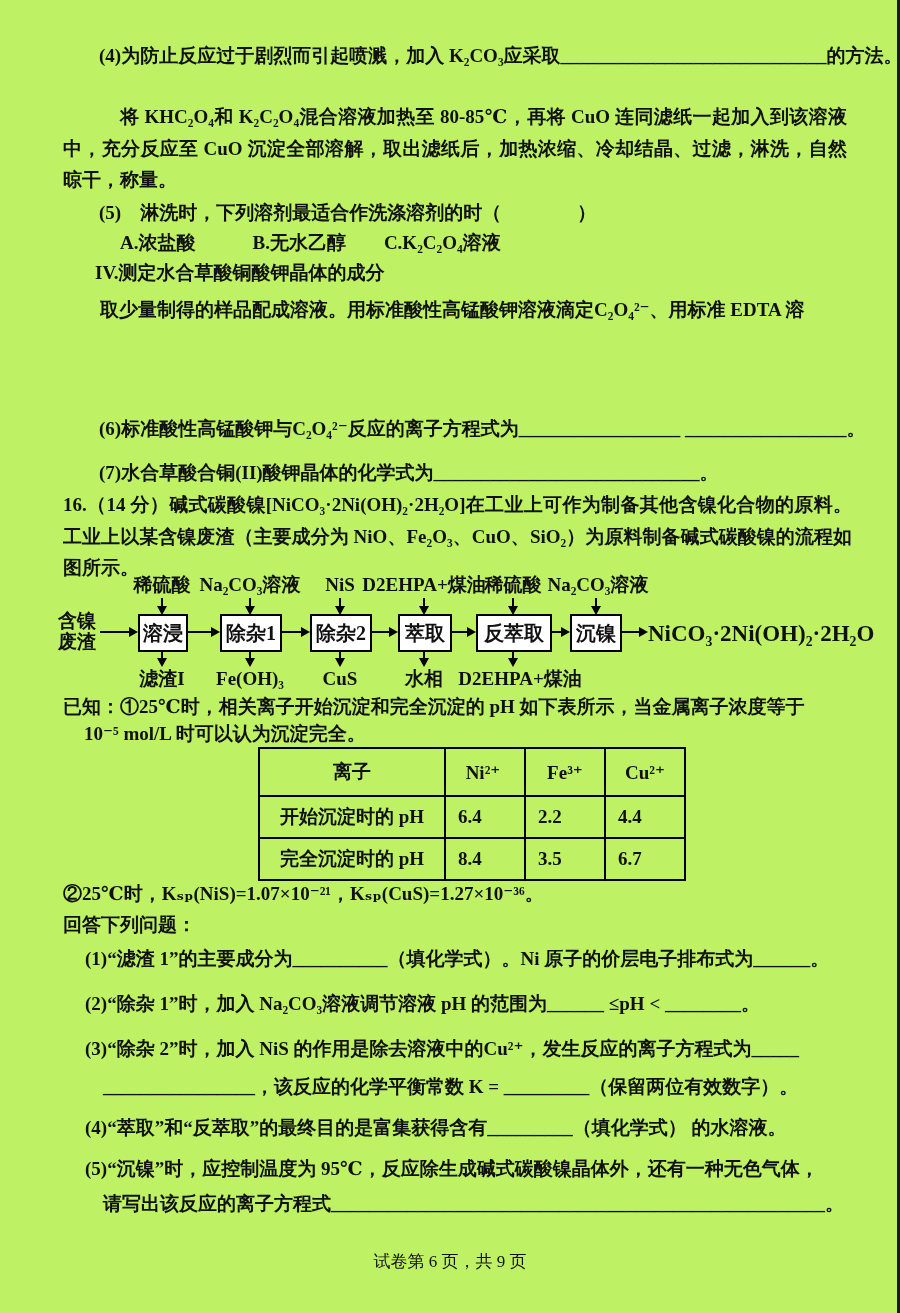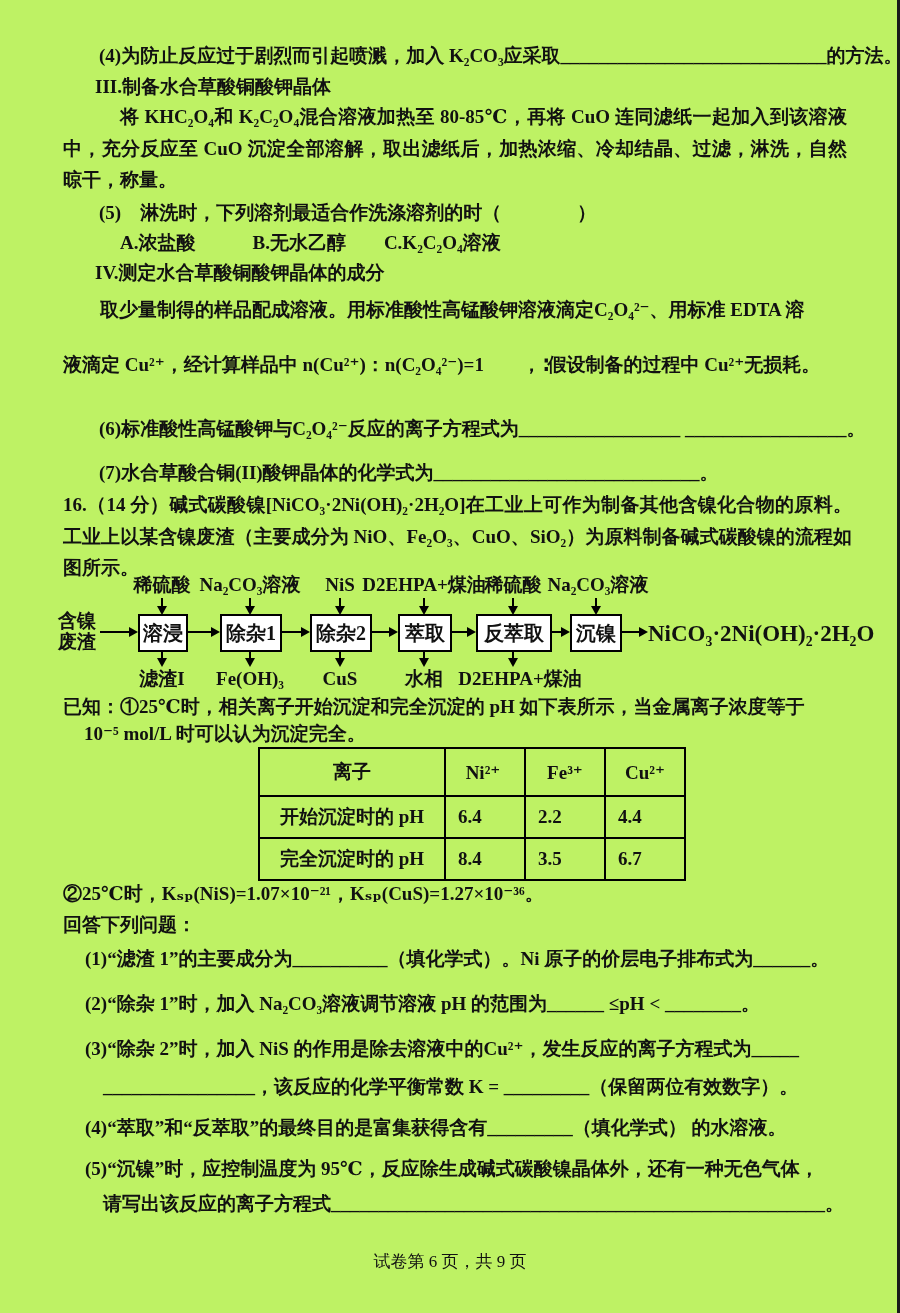--- a/index.html
+++ b/index.html
@@ -38,27 +38,25 @@
   #footer{position:absolute;left:0;top:1250px;width:900px;text-align:center;
           font-size:17px;font-weight:normal;}
   #edge-line{position:absolute;right:0;top:0;width:3px;height:1313px;background:#1a1a1a;}
 </style>
 </head>
 <body>
 
 <div id="page">
 
   <div class="abs line" style="left:99px;top:40px;">(4)为防止反应过于剧烈而引起喷溅，加入 K₂CO₃应采取____________________________的方法。</div>
-  <div class="abs line" style="left:95px;top:71px;">III.制备水合草酸铜酸钾晶体</div>
   <div class="jp" style="left:63px;top:101px;width:784px;text-indent:57px;">将 KHC₂O₄和 K₂C₂O₄混合溶液加热至 80-85℃，再将 CuO 连同滤纸一起加入到该溶液中，充分反应至 CuO 沉淀全部溶解，取出滤纸后，加热浓缩、冷却结晶、过滤，淋洗，自然晾干，称量。</div>
   <div class="abs line" style="left:99px;top:197px;">(5)　淋洗时，下列溶剂最适合作洗涤溶剂的时（　　　　）</div>
   <div class="abs line" style="left:120px;top:227px;">A.浓盐酸　　　B.无水乙醇　　C.K₂C₂O₄溶液</div>
   <div class="abs line" style="left:95px;top:257px;">IV.测定水合草酸铜酸钾晶体的成分</div>
   <div class="abs line" style="left:100px;top:294px;">取少量制得的样品配成溶液。用标准酸性高锰酸钾溶液滴定C₂O₄²⁻、用标准 EDTA 溶</div>
-  <div class="abs line" style="left:63px;top:349px;">液滴定 Cu²⁺，经计算样品中 n(Cu²⁺)：n(C₂O₄²⁻)=1　　，∶假设制备的过程中 Cu²⁺无损耗。</div>
   <div class="abs line" style="left:99px;top:413px;">(6)标准酸性高锰酸钾与C₂O₄²⁻反应的离子方程式为_________________ _________________。</div>
   <div class="abs line" style="left:99px;top:457px;">(7)水合草酸合铜(II)酸钾晶体的化学式为____________________________。</div>
 
   <div class="jp" style="left:63px;top:489px;width:789px;">16.（14 分）碱式碳酸镍[NiCO₃·2Ni(OH)₂·2H₂O]在工业上可作为制备其他含镍化合物的原料。工业上以某含镍废渣（主要成分为 NiO、Fe₂O₃、CuO、SiO₂）为原料制备碱式碳酸镍的流程如图所示。</div>
 
   <div id="flow">
 
     <div class="fsource">
       <div>含镍</div>
       <div>废渣</div>

